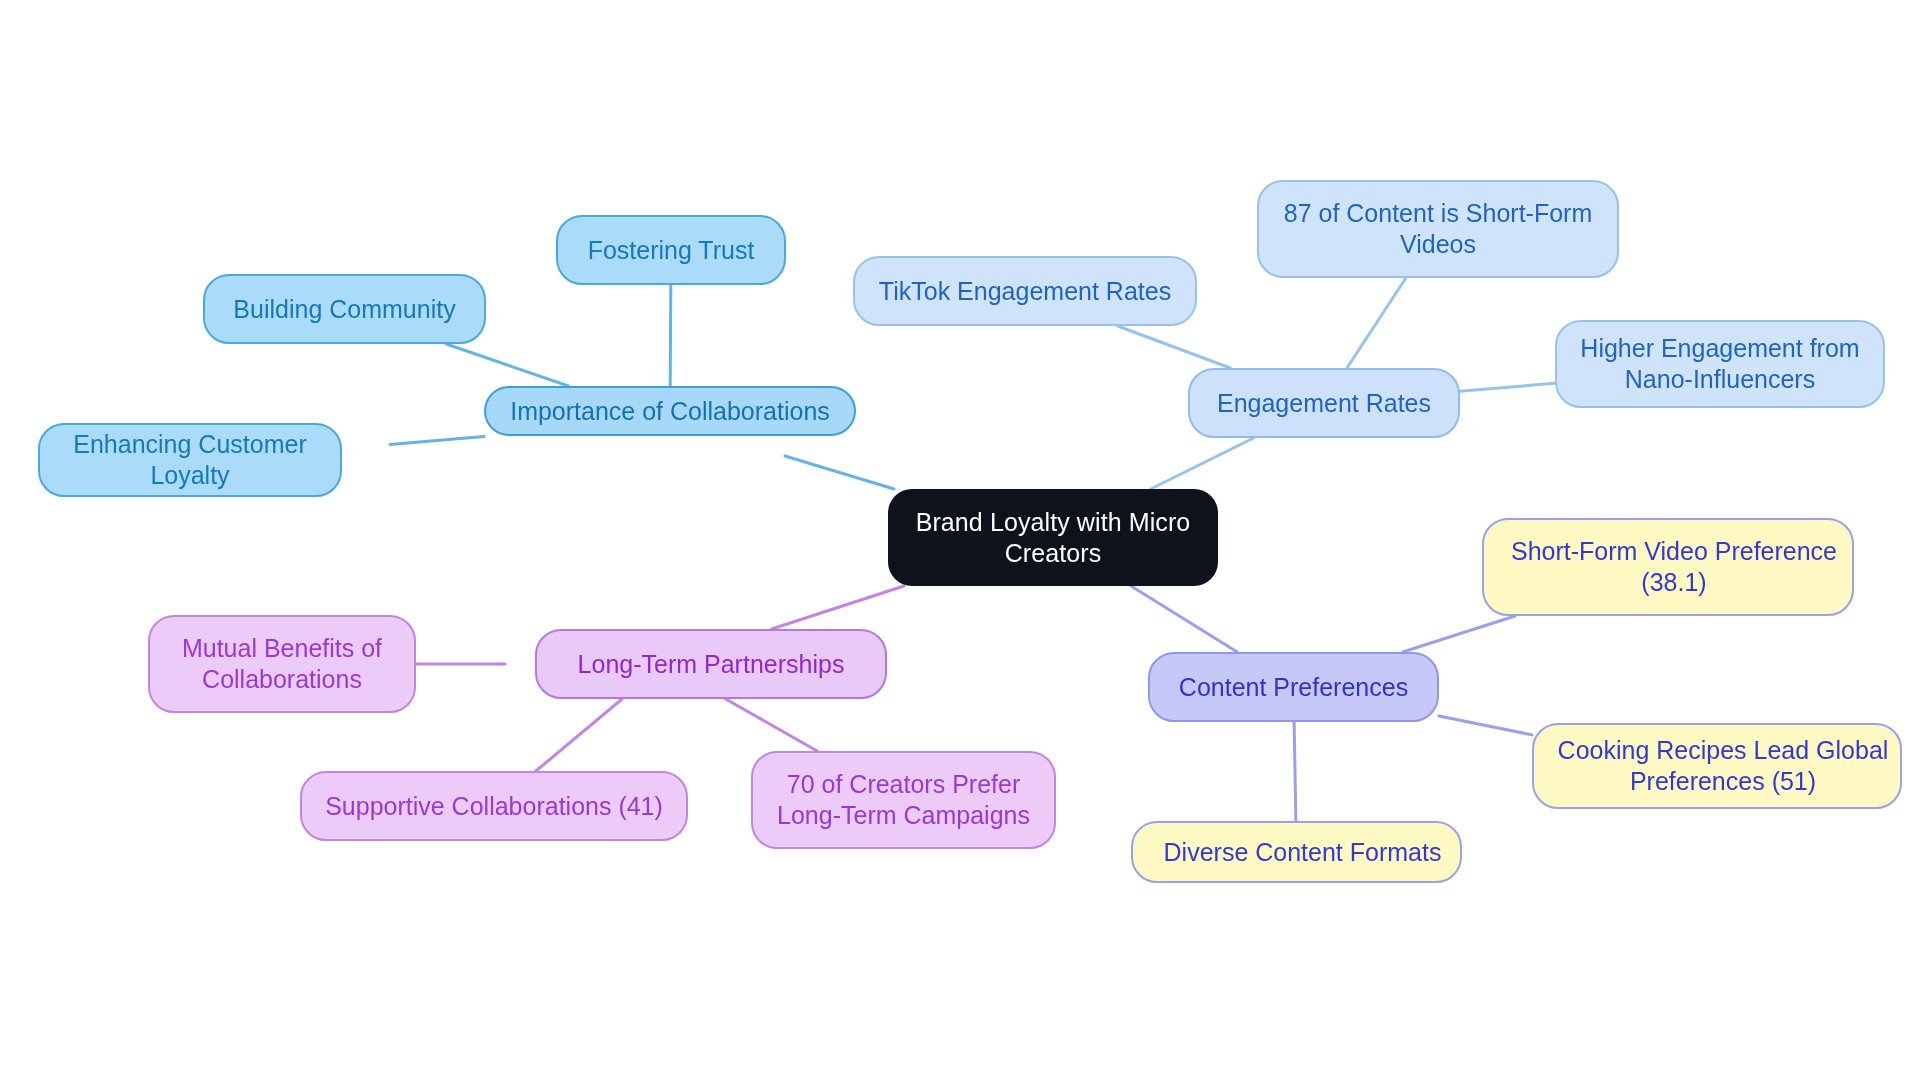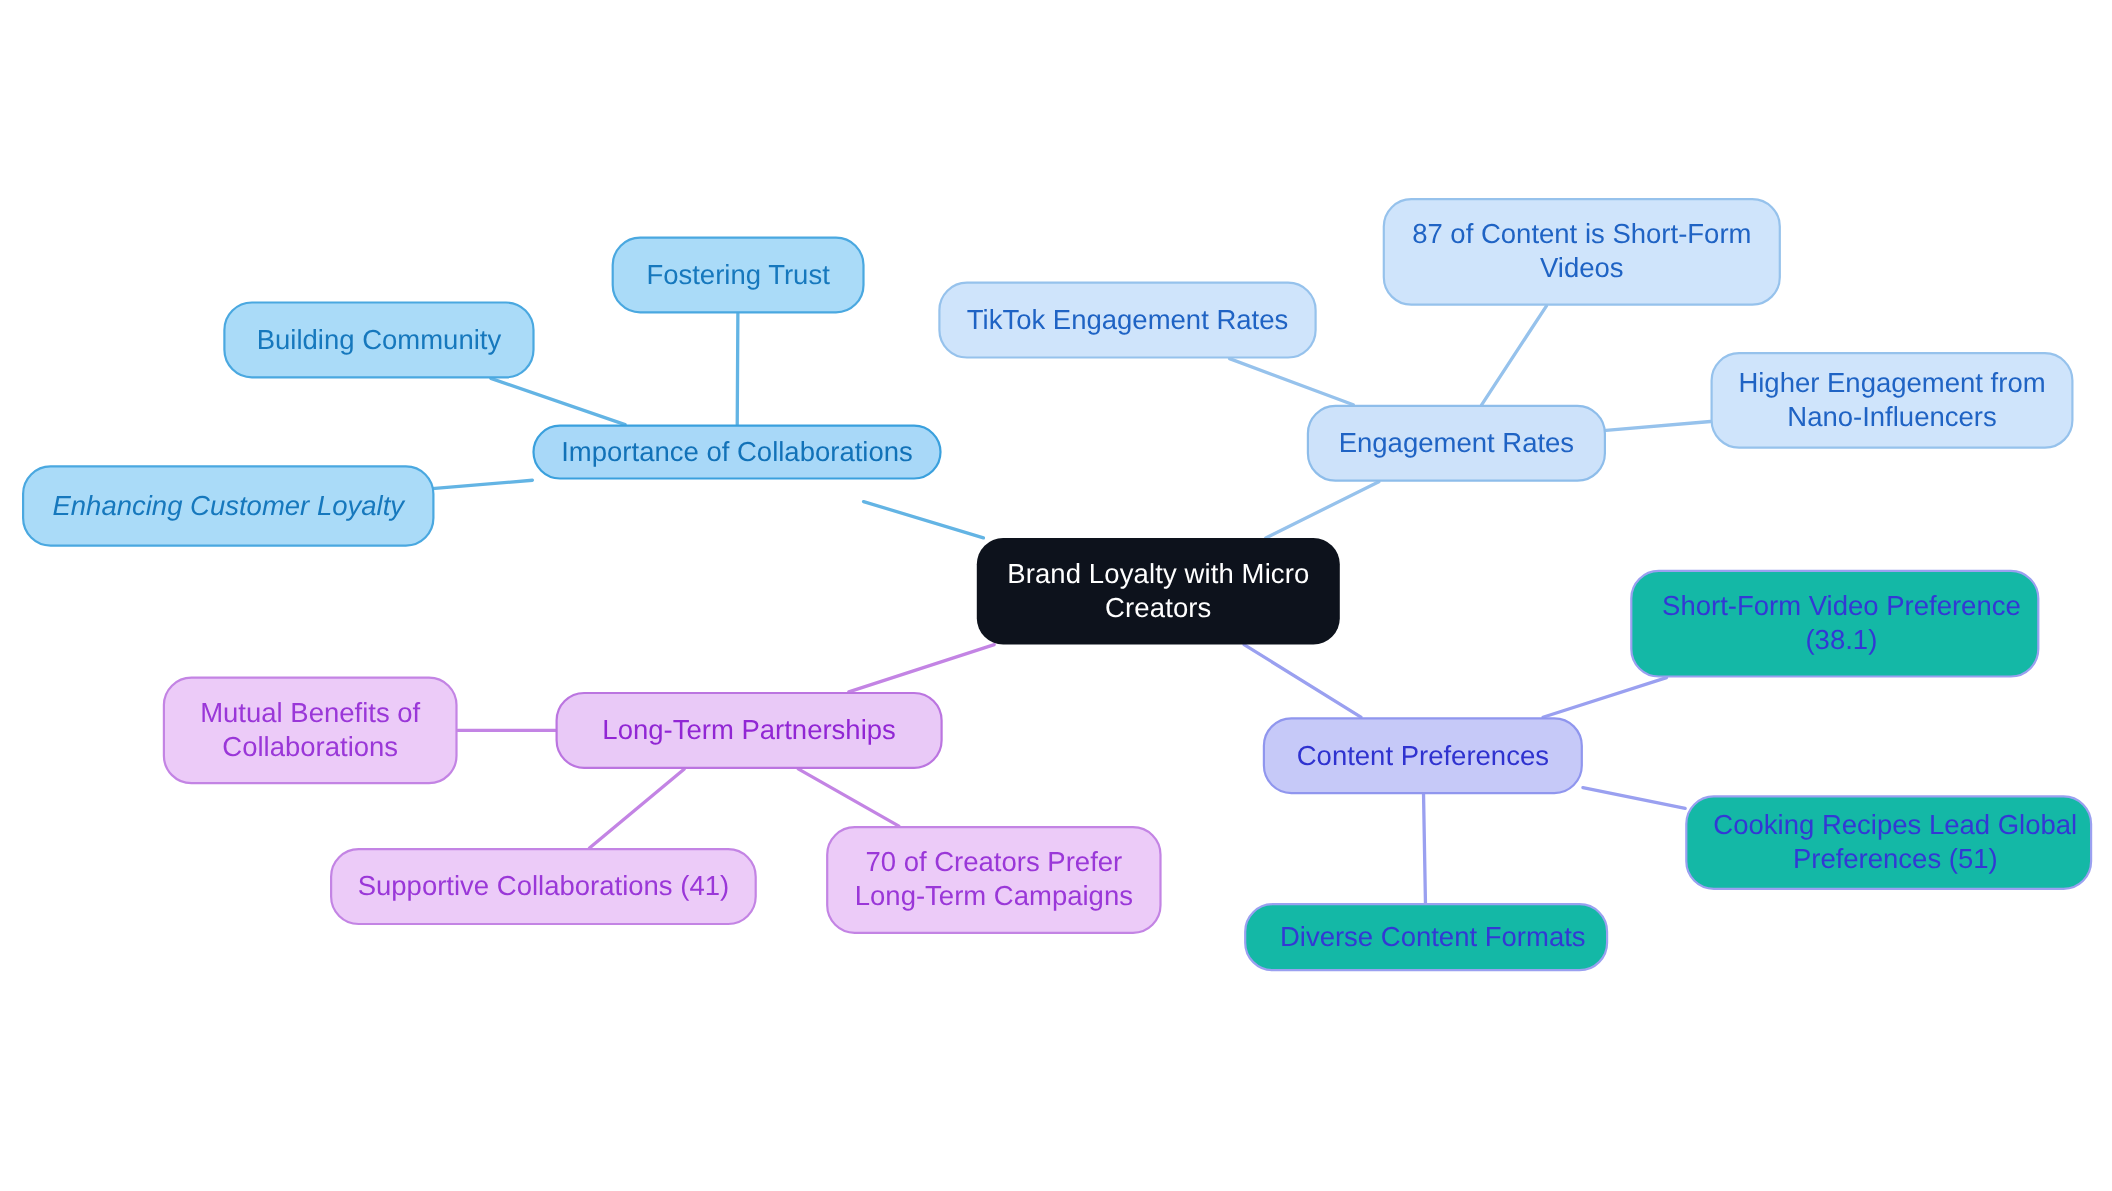--- a/index.html
+++ b/index.html
@@ -83,21 +83,21 @@
     color: #9a37d8;
     font-size: 25px;
   }
   .node.periwinkle-branch {
     background: #c6c9f8;
     border-color: #9096ee;
     color: #2f32cf;
     font-size: 25px;
   }
   .node.periwinkle-leaf {
-    background: #14b8a6;
+    background: #fef9c3;
     border-color: #9aa0f0;
     color: #3338d4;
     font-size: 25px;
     padding-left: 22px;
   }
 </style>
 </head>
 <body>
 
 <div id="canvas">
@@ -118,28 +118,28 @@
       <line x1="1402.7291666666667" y1="652" x2="1515.0791666666667" y2="616" stroke="#9aa0f0" stroke-width="3" stroke-linecap="round"></line>
       <line x1="1439" y1="716" x2="1532" y2="734.8689492325856" stroke="#9aa0f0" stroke-width="3" stroke-linecap="round"></line>
       <line x1="1294.121301775148" y1="722" x2="1295.878698224852" y2="821" stroke="#9aa0f0" stroke-width="3" stroke-linecap="round"></line>
     </svg>
   <div id="nodes">
       <div class="node root" style="left: 888px; top: 489px; width: 330px; height: 97px;"><span>Brand Loyalty with Micro
 Creators</span></div>
       <div class="node blue-branch" style="left: 484px; top: 386px; width: 372px; height: 50px;"><span>Importance of Collaborations</span></div>
       <div class="node blue-leaf" style="left: 203px; top: 274px; width: 283px; height: 70px;"><span>Building Community</span></div>
       <div class="node blue-leaf" style="left: 556px; top: 215px; width: 230px; height: 70px;"><span>Fostering Trust</span></div>
-      <div class="node blue-leaf" style="left: 20px; top: 423px; width: 375px; height: 74px; font-style: italic;"><span>Enhancing Customer Loyalty</span></div>
+      <div class="node blue-leaf" style="left: 38px; top: 423px; width: 304px; height: 74px;"><span>Enhancing Customer Loyalty</span></div>
       <div class="node lightblue-branch" style="left: 1188px; top: 368px; width: 272px; height: 70px;"><span>Engagement Rates</span></div>
       <div class="node lightblue-leaf" style="left: 853px; top: 256px; width: 344px; height: 70px;"><span>TikTok Engagement Rates</span></div>
       <div class="node lightblue-leaf" style="left: 1257px; top: 180px; width: 362px; height: 98px;"><span>87 of Content is Short-Form
 Videos</span></div>
       <div class="node lightblue-leaf" style="left: 1555px; top: 320px; width: 330px; height: 88px;"><span>Higher Engagement from
 Nano-Influencers</span></div>
-      <div class="node pink-branch" style="left: 505px; top: 629px; width: 352px; height: 70px;"><span>Long-Term Partnerships</span></div>
+      <div class="node pink-branch" style="left: 535px; top: 629px; width: 352px; height: 70px;"><span>Long-Term Partnerships</span></div>
       <div class="node pink-leaf" style="left: 148px; top: 615px; width: 268px; height: 98px;"><span>Mutual Benefits of
 Collaborations</span></div>
       <div class="node pink-leaf" style="left: 300px; top: 771px; width: 388px; height: 70px;"><span>Supportive Collaborations (41)</span></div>
       <div class="node pink-leaf" style="left: 751px; top: 751px; width: 305px; height: 98px;"><span>70 of Creators Prefer
 Long-Term Campaigns</span></div>
       <div class="node periwinkle-branch" style="left: 1148px; top: 652px; width: 291px; height: 70px;"><span>Content Preferences</span></div>
       <div class="node periwinkle-leaf" style="left: 1482px; top: 518px; width: 372px; height: 98px;"><span>Short-Form Video Preference
 (38.1)</span></div>
       <div class="node periwinkle-leaf" style="left: 1532px; top: 723px; width: 370px; height: 86px;"><span>Cooking Recipes Lead Global
 Preferences (51)</span></div>

